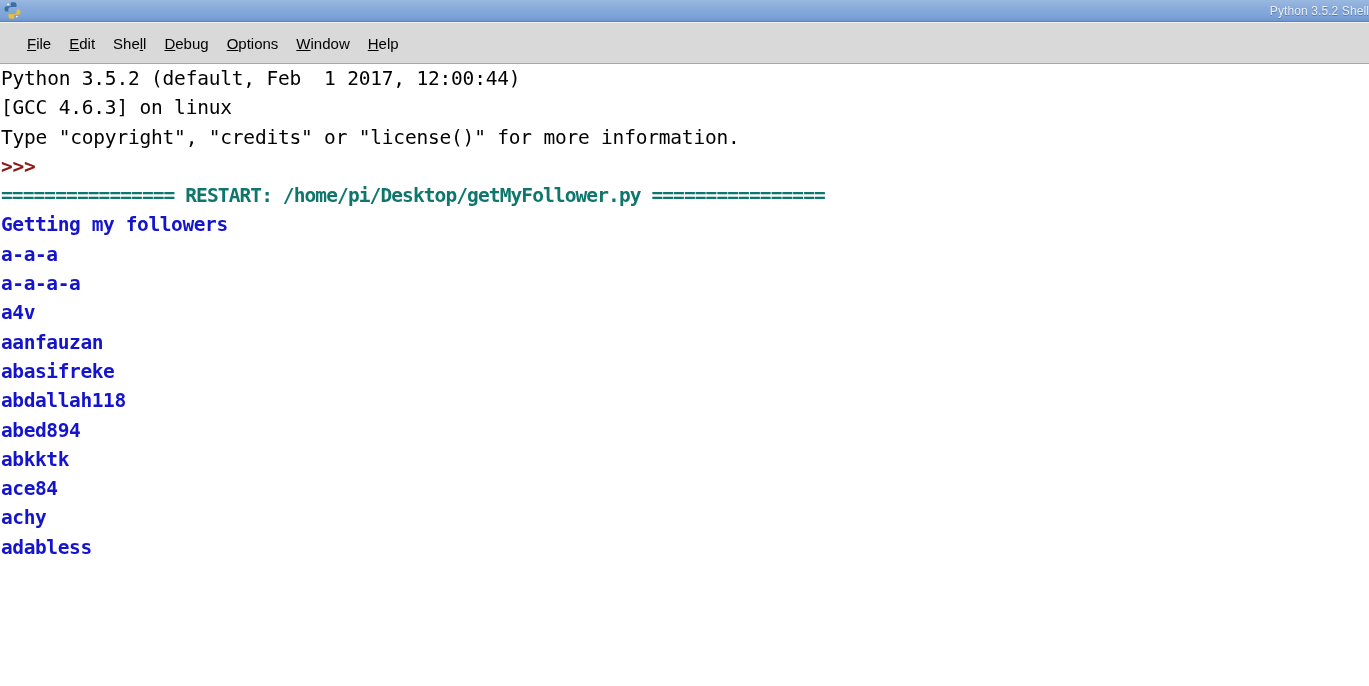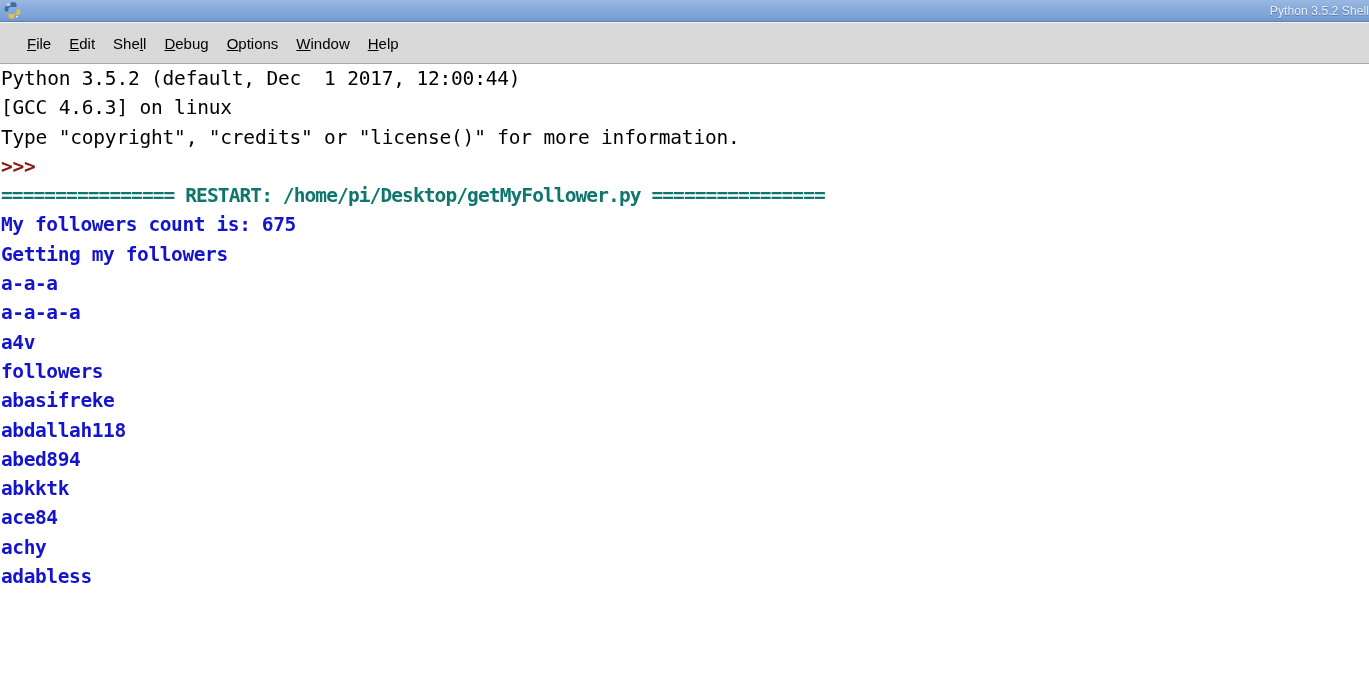--- a/index.html
+++ b/index.html
@@ -108,31 +108,30 @@
     <div class="menu-item"><span class="mn">F</span><span>ile</span></div>
     <div class="menu-item"><span class="mn">E</span><span>dit</span></div>
     <div class="menu-item"><span>She</span><span class="mn">l</span><span>l</span></div>
     <div class="menu-item"><span class="mn">D</span><span>ebug</span></div>
     <div class="menu-item"><span class="mn">O</span><span>ptions</span></div>
     <div class="menu-item"><span class="mn">W</span><span>indow</span></div>
     <div class="menu-item"><span class="mn">H</span><span>elp</span></div>
   </div>
 
 <div id="shell-text">
-    <div class="line banner">Python 3.5.2 (default, Dec  1 2017, 12:00:44)</div>
+    <div class="line banner">Python 3.5.2 (default, Feb  1 2017, 12:00:44)</div>
     <div class="line banner">[GCC 4.6.3] on linux</div>
     <div class="line banner">Type "copyright", "credits" or "license()" for more information.</div>
     <div class="line prompt">&gt;&gt;&gt;</div>
     <div class="line restart">================ RESTART: /home/pi/Desktop/getMyFollower.py ================</div>
-    <div class="line stdout">My followers count is: 675</div>
     <div class="line stdout">Getting my followers</div>
     <div class="line stdout">a-a-a</div>
     <div class="line stdout">a-a-a-a</div>
     <div class="line stdout">a4v</div>
-    <div class="line stdout">followers</div>
+    <div class="line stdout">aanfauzan</div>
     <div class="line stdout">abasifreke</div>
     <div class="line stdout">abdallah118</div>
     <div class="line stdout">abed894</div>
     <div class="line stdout">abkktk</div>
     <div class="line stdout">ace84</div>
     <div class="line stdout">achy</div>
     <div class="line stdout">adabless</div>
   </div>
 
 </body></html>

